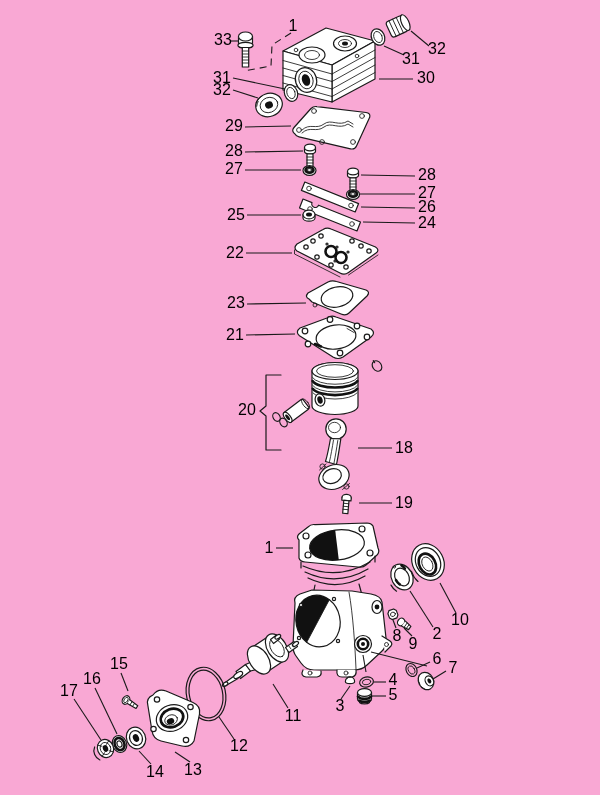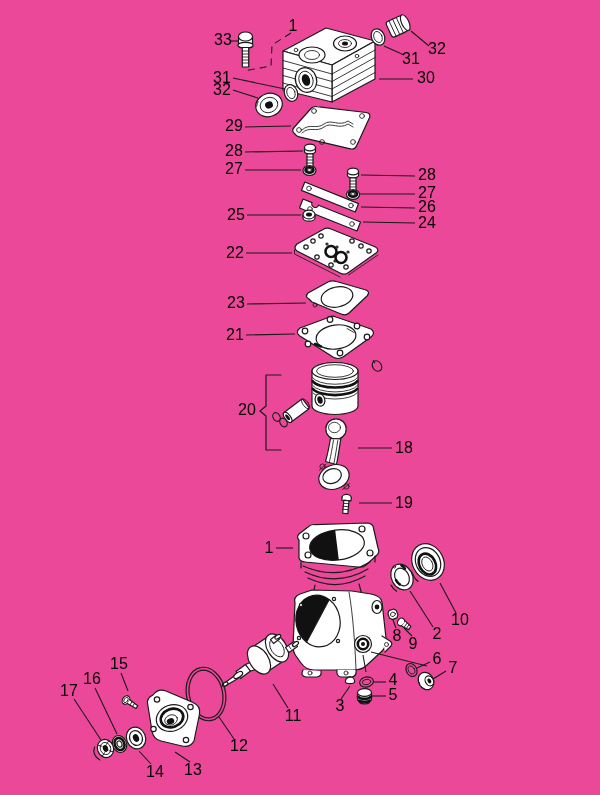--- a/index.html
+++ b/index.html
@@ -1,16 +1,16 @@
 <!DOCTYPE html>
 <html><head>
 <meta charset="utf-8">
 <style>
   html,body{margin:0;padding:0;background:#fff;}
-  .canvas{position:relative;width:600px;height:795px;background:#ec4899;overflow:hidden;
+  .canvas{position:relative;width:600px;height:795px;background:#f9a8d4;overflow:hidden;
           font-family:"Liberation Sans",sans-serif;text-align:right;}
   svg{display:block;}
   .part, .part *{fill:#fff;stroke:#1a1a1a;stroke-width:1.2;stroke-linejoin:round;stroke-linecap:round;}
   .part .ln{fill:none;}
   .part .thin{stroke-width:.85;fill:none;}
   .part .dark{fill:#111;stroke:none;}
   .part .darkln{stroke:#111;stroke-width:2.6;fill:none;}
   .leader{stroke:#1a1a1a;stroke-width:1.1;fill:none;}
   .leader.dashed{stroke-dasharray:7 5;}
   .callout-text{font:16px "Liberation Sans",sans-serif;fill:#000;}

